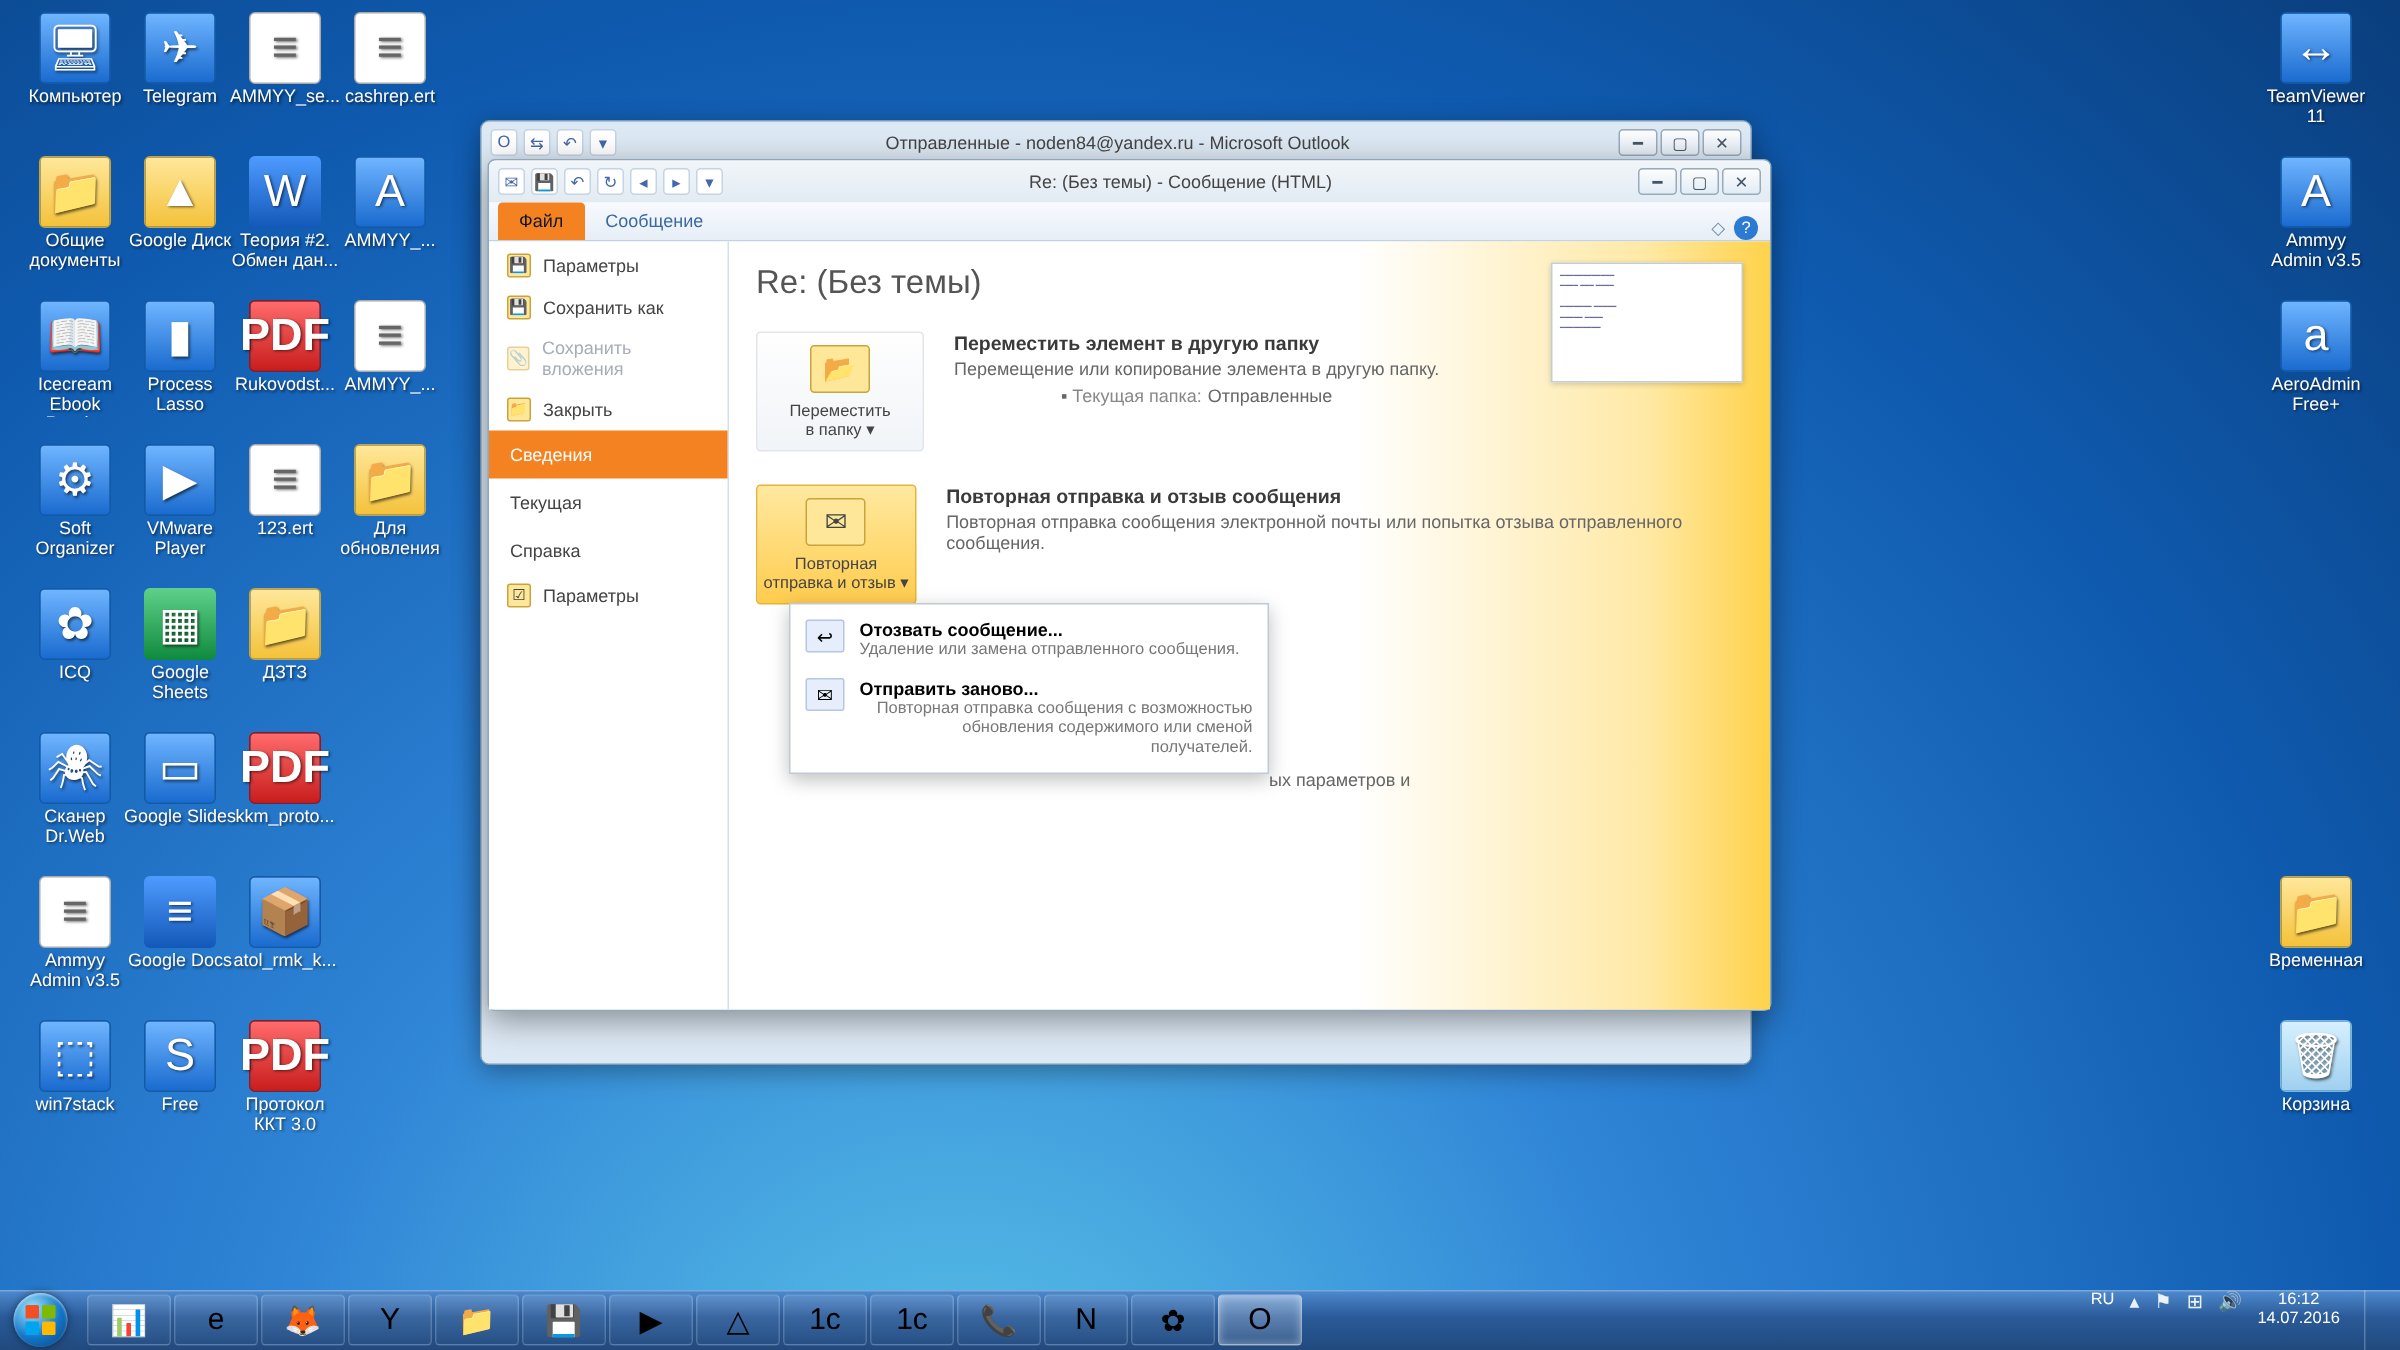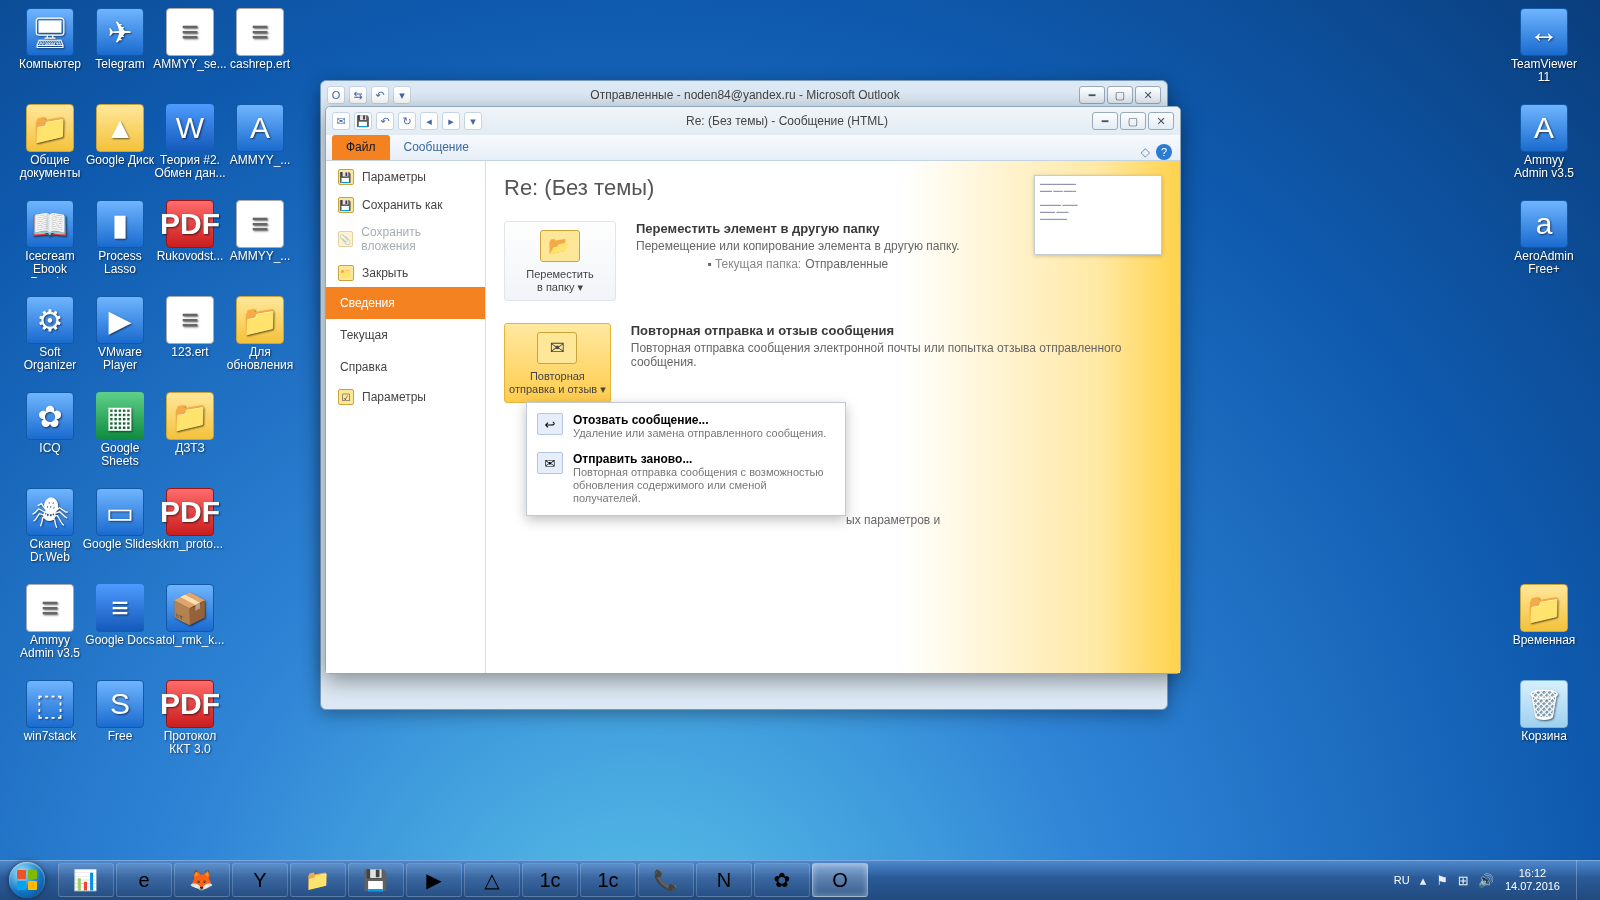--- a/index.html
+++ b/index.html
@@ -68,32 +68,32 @@
 .bs-text .kv { color:#666;text-align:center; }
 .bs-text .kv b { color:#888; font-weight:normal; margin-right:4px; }
 
 .thumb-prev { position:absolute; right:18px; top:14px; width:128px; height:80px; border:1px solid #c3cdd7; box-shadow:0 1px 4px rgba(0,0,0,.2); background:#fff; padding:5px; font-size:5px; color:#6a6a9a; line-height:7px; }
 
 
 .dropdown { position:absolute; left:526px; top:402px; width:320px; background:#fff; border:1px solid #bfcad5; box-shadow:0 4px 12px rgba(0,0,0,.25); padding:4px 0; font-size:12px; z-index:50; }
 .dd-item { display:flex; gap:10px; padding:6px 10px; cursor:default; }
 .dd-item .di { width:26px; height:22px; background:#e7eefb; border:1px solid #b6c6e0; border-radius:2px; flex-shrink:0; display:flex; align-items:center; justify-content:center; font-size:13px; }
 .dd-item .dt strong { color:#000000; font-weight:600; display:block; }
-.dd-item .dt span { color:#777; font-size:11px; line-height:13px; display:block; }
+.dd-item .dt span { color:#777; font-size:11px; line-height:13px; display:block;text-align:right; }
 
 
 .taskbar { position:absolute; left:0; right:0; bottom:0; height:40px; background: linear-gradient(#4f8bd0,#2a5a98 45%,#214a7e); display:flex; align-items:center; padding:0 6px 0 0; box-shadow: inset 0 1px 0 rgba(255,255,255,.25); }
 .start { width:54px; height:40px; display:flex; align-items:center; justify-content:center; }
 .start-orb { width:36px; height:36px; border-radius:50%; background: radial-gradient(circle at 35% 30%, #9fe6ff, #1276c7 55%, #0a3e7d); box-shadow:0 0 6px rgba(0,0,0,.5), inset 0 1px 2px rgba(255,255,255,.6); display:grid; grid-template:1fr 1fr/1fr 1fr; gap:2px; padding:8px; }
 .start-orb span { border-radius:1px; }
 .so1{background:#f25022}.so2{background:#7fba00}.so3{background:#00a4ef}.so4{background:#ffb900}
 .tb-items { display:flex; gap:2px; margin-left:4px; }
 .tb-item { width:56px; height:34px; border:1px solid rgba(255,255,255,.18); border-radius:3px; background: linear-gradient(rgba(255,255,255,.12),rgba(255,255,255,.02)); display:flex; align-items:center; justify-content:center; font-size:20px; cursor:default; }
 .tb-item.active { background: linear-gradient(rgba(255,255,255,.35),rgba(255,255,255,.1)); border-color: rgba(255,255,255,.4); box-shadow: inset 0 0 6px rgba(255,255,255,.4); }
-.tray { margin-left:auto; display:flex; align-items:center; gap:10px; color:#fff; font-size:11px; padding-right:4px; }
+.tray { margin-left:auto; display:flex; align-items:flex-start; gap:10px; color:#fff; font-size:11px; padding-right:4px; }
 .tray .clock { text-align:center; line-height:13px; }
 .tray-ico { font-size:13px; opacity:.9; }
 .show-desk { width:14px; height:40px; border-left:1px solid rgba(255,255,255,.25); margin-left:6px; }
 </style>
 </head>
 <body>
 
 <div class="desktop" id="desktop">
     <div class="dicon" style="left: 12px; top: 8px;">
       <div class="gly g-app">🖥</div>

